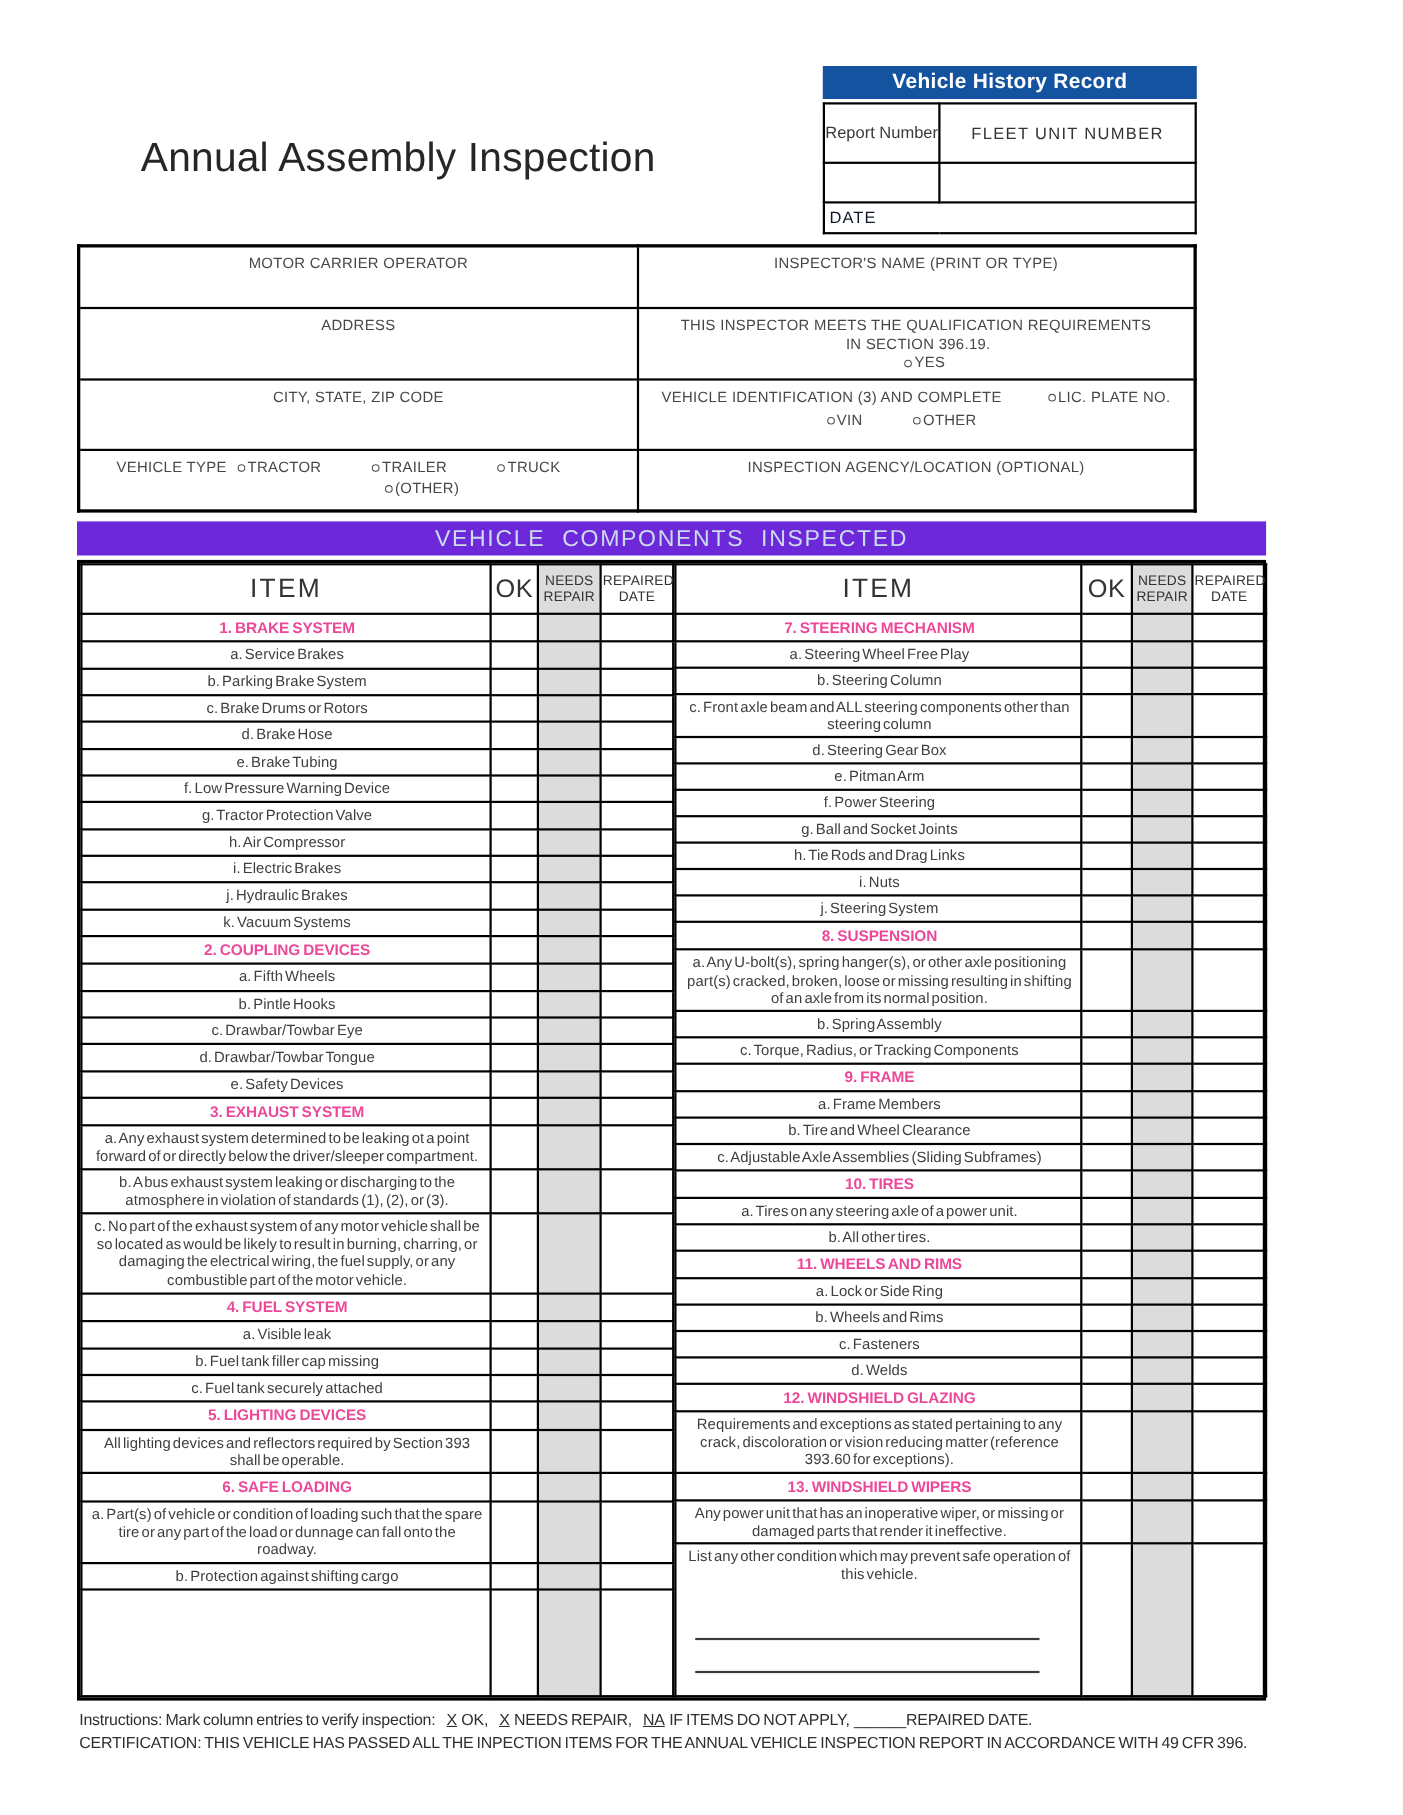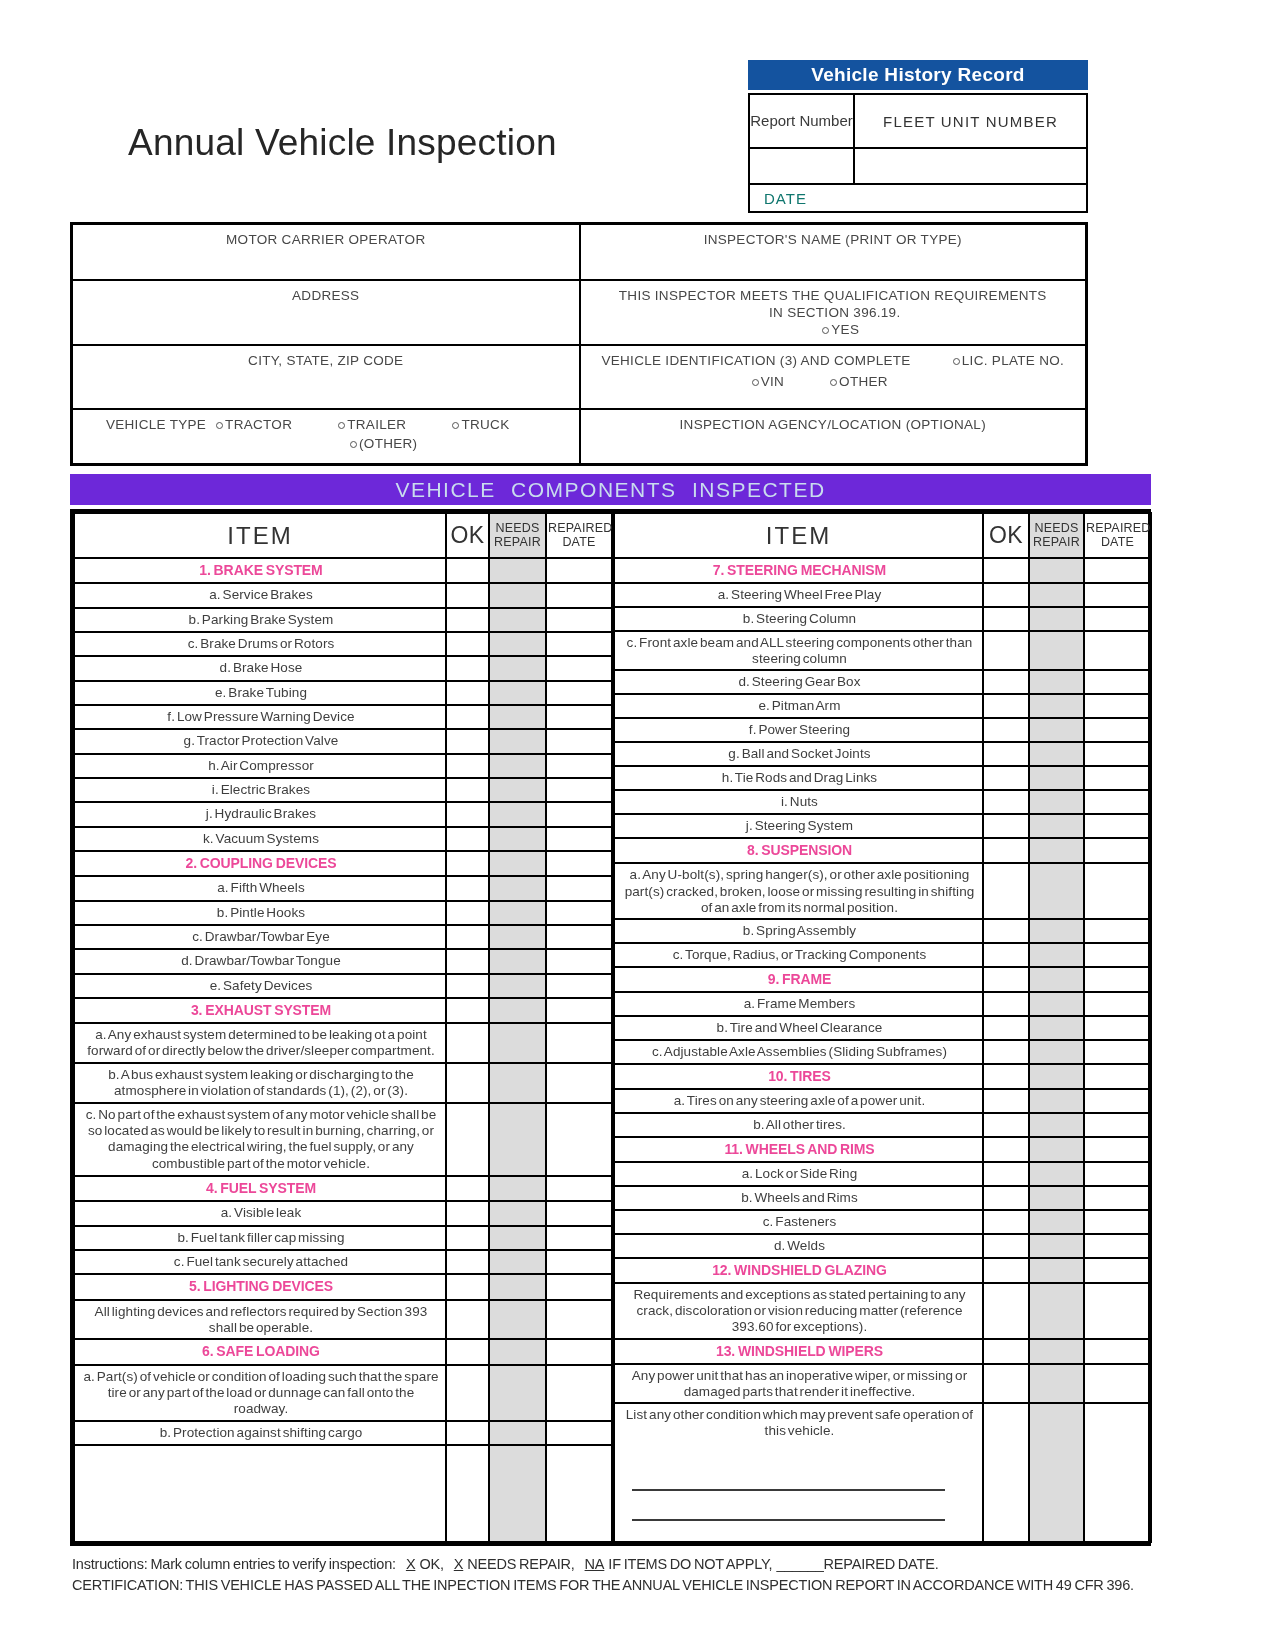--- a/index.html
+++ b/index.html
@@ -10,21 +10,21 @@
   .header { position: relative; height: 222px; }
   .title { position: absolute; left: 128px; top: 122px; font-size: 37px; font-weight: 400; color: #262626; letter-spacing: 0.2px; white-space: nowrap; }
 
   .history-box { position: absolute; left: 748px; top: 60px; width: 340px; }
   .history-title { background: #14539F; color: #ffffff; font-weight: 700; font-size: 19px; text-align: center; height: 30px; line-height: 30px; letter-spacing: 0.3px; }
   .history-table { width: 100%; border-collapse: collapse; table-layout: fixed; margin-top: 3px; }
   .history-table td { border: 2px solid #000; vertical-align: middle; }
   .h-report { width: 105px; text-align: center; font-size: 15px; color: #3a3a3a; line-height: 1.25; height: 54px; }
   .h-fleet  { text-align: center; font-size: 15px; letter-spacing: 1.2px; color: #333; }
   .h-input-row td { height: 36px; }
-  .h-date { height: 28px; font-size: 15px; letter-spacing: 1px; color: #0f766e; padding-left: 14px; margin-top: 44px; }
+  .h-date { height: 28px; font-size: 15px; letter-spacing: 1px; color: #0f172a; padding-left: 4px; margin-top: 44px; }
 
   
   .info-table { margin-left: 70px; width: 1018px; border-collapse: collapse; table-layout: fixed; border: 3px solid #000; }
   .info-table td { border: 2px solid #000; vertical-align: top; padding: 7px 10px; font-size: 13.5px; color: #474747; letter-spacing: 0.3px; text-align: center; }
   .info-table .c-left  { width: 508px; }
   .r1 td { height: 56px; }
   .r2 td { height: 58px; }
   .r3 td { height: 64px; }
   .r4 td { height: 56px; }
   .ind1 { padding-left: 4px; margin-top: 2px; }
@@ -62,21 +62,21 @@
   .footer { margin: 8px 0 0 72px; width: 1110px; font-size: 14.5px; color: #2f2f2f; letter-spacing: -0.2px; word-spacing: -1px; line-height: 1.45; }
   .mark { text-decoration: underline; margin-left: 6px; }
   .seg { margin-right: 4px; }
 </style>
 </head>
 <body>
 
 <div class="page">
 
   <div class="header">
-    <div class="title">Annual Vehicle Inspection</div>
+    <div class="title">Annual Assembly Inspection</div>
 
     <div class="history-box">
       <div class="history-title">Vehicle History Record</div>
       <table class="history-table">
         <tbody>
           <tr>
             <td class="h-report">Report Number</td>
             <td class="h-fleet">FLEET UNIT NUMBER</td>
           </tr>
           <tr class="h-input-row">

